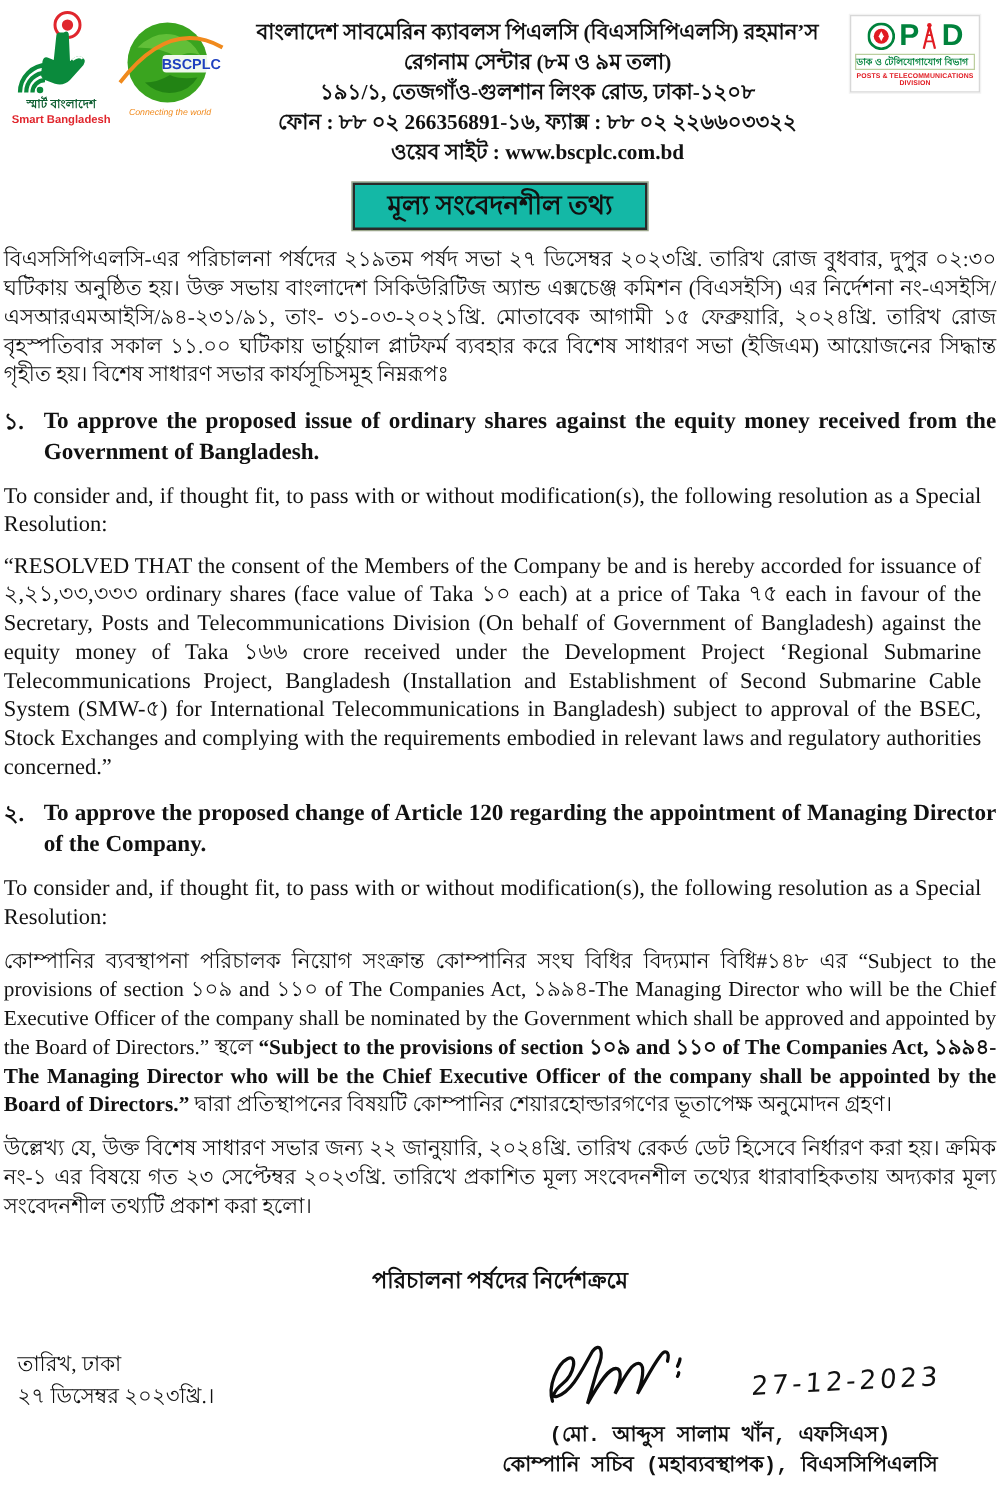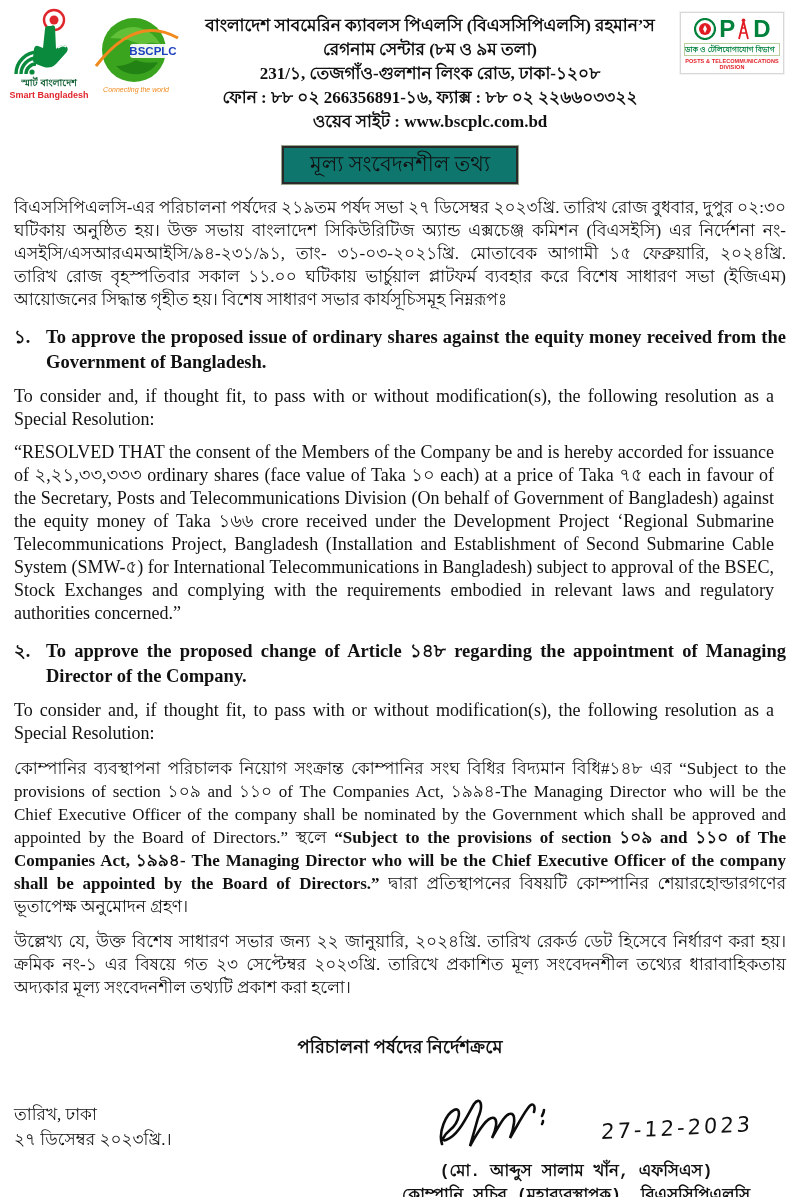--- a/index.html
+++ b/index.html
@@ -43,28 +43,28 @@
   .ptd-en{
     color:#e11b22;font-size:5.5px;text-align:center;margin-top:1.5px;
     font-family:"Liberation Sans",sans-serif;font-weight:bold;letter-spacing:.1px;
   }
   
   .logo-sb,.logo-globe{display:block;}
   
   .title-wrap{text-align:center;margin-top:12px;}
   .title-box{
     display:inline-block;
-    background:#0f766e;
+    background:#14b8a6;
     border:2px solid #2a2a2a;
     outline:1px solid #9aa58a;
     padding:3px 26px 5px 26px;
-    font-size:21px;font-weight:normal;line-height:26px;
-  }
-  
-  .body-col{padding:0 14px;}
+    font-size:21px;font-weight:bold;line-height:26px;
+  }
+  
+  .body-col{padding:0 3px;}
   .bn-para{
     font-size:17px;line-height:23px;text-align:justify;
     margin:12px 0 0 0;
   }
   .en-para{
     font-size:18px;line-height:23px;text-align:justify;
     margin:10px 12px 0 0;
     font-family:"Liberation Serif",serif;
   }
   .item{
@@ -138,21 +138,21 @@
 
         <rect x="38" y="36" width="46" height="14" rx="3" fill="#ffffff" opacity="0.92"></rect>
         <text x="61" y="47" text-anchor="middle" font-family="Liberation Sans, sans-serif" font-size="11.5" font-weight="bold" fill="#1d3fbf">BSCPLC</text>
         <text x="44" y="84" text-anchor="middle" font-family="Liberation Sans, sans-serif" font-size="7" font-style="italic" fill="#f08a1d">Connecting the world</text>
       </svg>
     </div>
 
     <div class="header-center">
       <div class="hline">বাংলাদেশ সাবমেরিন ক্যাবলস পিএলসি (বিএসসিপিএলসি) রহমান’স</div>
       <div class="hline">রেগনাম সেন্টার (৮ম ও ৯ম তলা)</div>
-      <div class="hline">231/১, তেজগাঁও-গুলশান লিংক রোড, ঢাকা-১২০৮</div>
+      <div class="hline">১৯১/১, তেজগাঁও-গুলশান লিংক রোড, ঢাকা-১২০৮</div>
       <div class="hline">ফোন : ৮৮ ০২ 266356891-১৬, ফ্যাক্স : ৮৮ ০২ ২২৬৬০৩৩২২</div>
       <div class="hline">ওয়েব সাইট : www.bscplc.com.bd</div>
     </div>
 
     <div class="logo-right">
       <div class="ptd-card">
         <div class="ptd-top">
           <svg width="22" height="22" viewBox="0 0 22 22">
             <circle cx="11" cy="11" r="10" fill="none" stroke="#00823c" stroke-width="2.2"></circle>
             <circle cx="11" cy="11" r="6" fill="#e11b22"></circle>
@@ -184,21 +184,21 @@
       <span class="num">১.</span>
       <div class="itxt">To approve the proposed issue of ordinary shares against the equity money received from the Government of Bangladesh.</div>
     </div>
 
     <p class="en-para">To consider and, if thought fit, to pass with or without modification(s), the following resolution as a Special Resolution:</p>
 
     <p class="en-para">“RESOLVED THAT the consent of the Members of the Company be and is hereby accorded for issuance of ২,২১,৩৩,৩৩৩ ordinary shares (face value of Taka ১০ each) at a price of Taka ৭৫ each in favour of the Secretary, Posts and Telecommunications Division (On behalf of Government of Bangladesh) against the equity money of Taka ১৬৬ crore received under the Development Project ‘Regional Submarine Telecommunications Project, Bangladesh (Installation and Establishment of Second Submarine Cable System (SMW-৫) for International Telecommunications in Bangladesh) subject to approval of the BSEC, Stock Exchanges and complying with the requirements embodied in relevant laws and regulatory authorities concerned.”</p>
 
     <div class="item">
       <span class="num">২.</span>
-      <div class="itxt">To approve the proposed change of Article ১৪৮ regarding the appointment of Managing Director of the Company.</div>
+      <div class="itxt">To approve the proposed change of Article 120 regarding the appointment of Managing Director of the Company.</div>
     </div>
 
     <p class="en-para">To consider and, if thought fit, to pass with or without modification(s), the following resolution as a Special Resolution:</p>
 
     <p class="bn-para mixed"><span>কোম্পানির ব্যবস্থাপনা পরিচালক নিয়োগ সংক্রান্ত কোম্পানির সংঘ বিধির বিদ্যমান বিধি#১৪৮ এর “Subject to the provisions of section ১০৯ and ১১০ of The Companies Act, ১৯৯৪-The Managing Director who will be the Chief Executive Officer of the company shall be nominated by the Government which shall be approved and appointed by the Board of Directors.” স্থলে </span><b>“Subject to the provisions of section ১০৯ and ১১০ of The Companies Act, ১৯৯৪- The Managing Director who will be the Chief Executive Officer of the company shall be appointed by the Board of Directors.”</b><span> দ্বারা প্রতিস্থাপনের বিষয়টি কোম্পানির শেয়ারহোল্ডারগণের ভূতাপেক্ষ অনুমোদন গ্রহণ।</span></p>
 
     <p class="bn-para">উল্লেখ্য যে, উক্ত বিশেষ সাধারণ সভার জন্য ২২ জানুয়ারি, ২০২৪খ্রি. তারিখ রেকর্ড ডেট হিসেবে নির্ধারণ করা হয়। ক্রমিক নং-১ এর বিষয়ে গত ২৩ সেপ্টেম্বর ২০২৩খ্রি. তারিখে প্রকাশিত মূল্য সংবেদনশীল তথ্যের ধারাবাহিকতায় অদ্যকার মূল্য সংবেদনশীল তথ্যটি প্রকাশ করা হলো।</p>
   </div>
 
   <div class="by-order">পরিচালনা পর্ষদের নির্দেশক্রমে</div>

